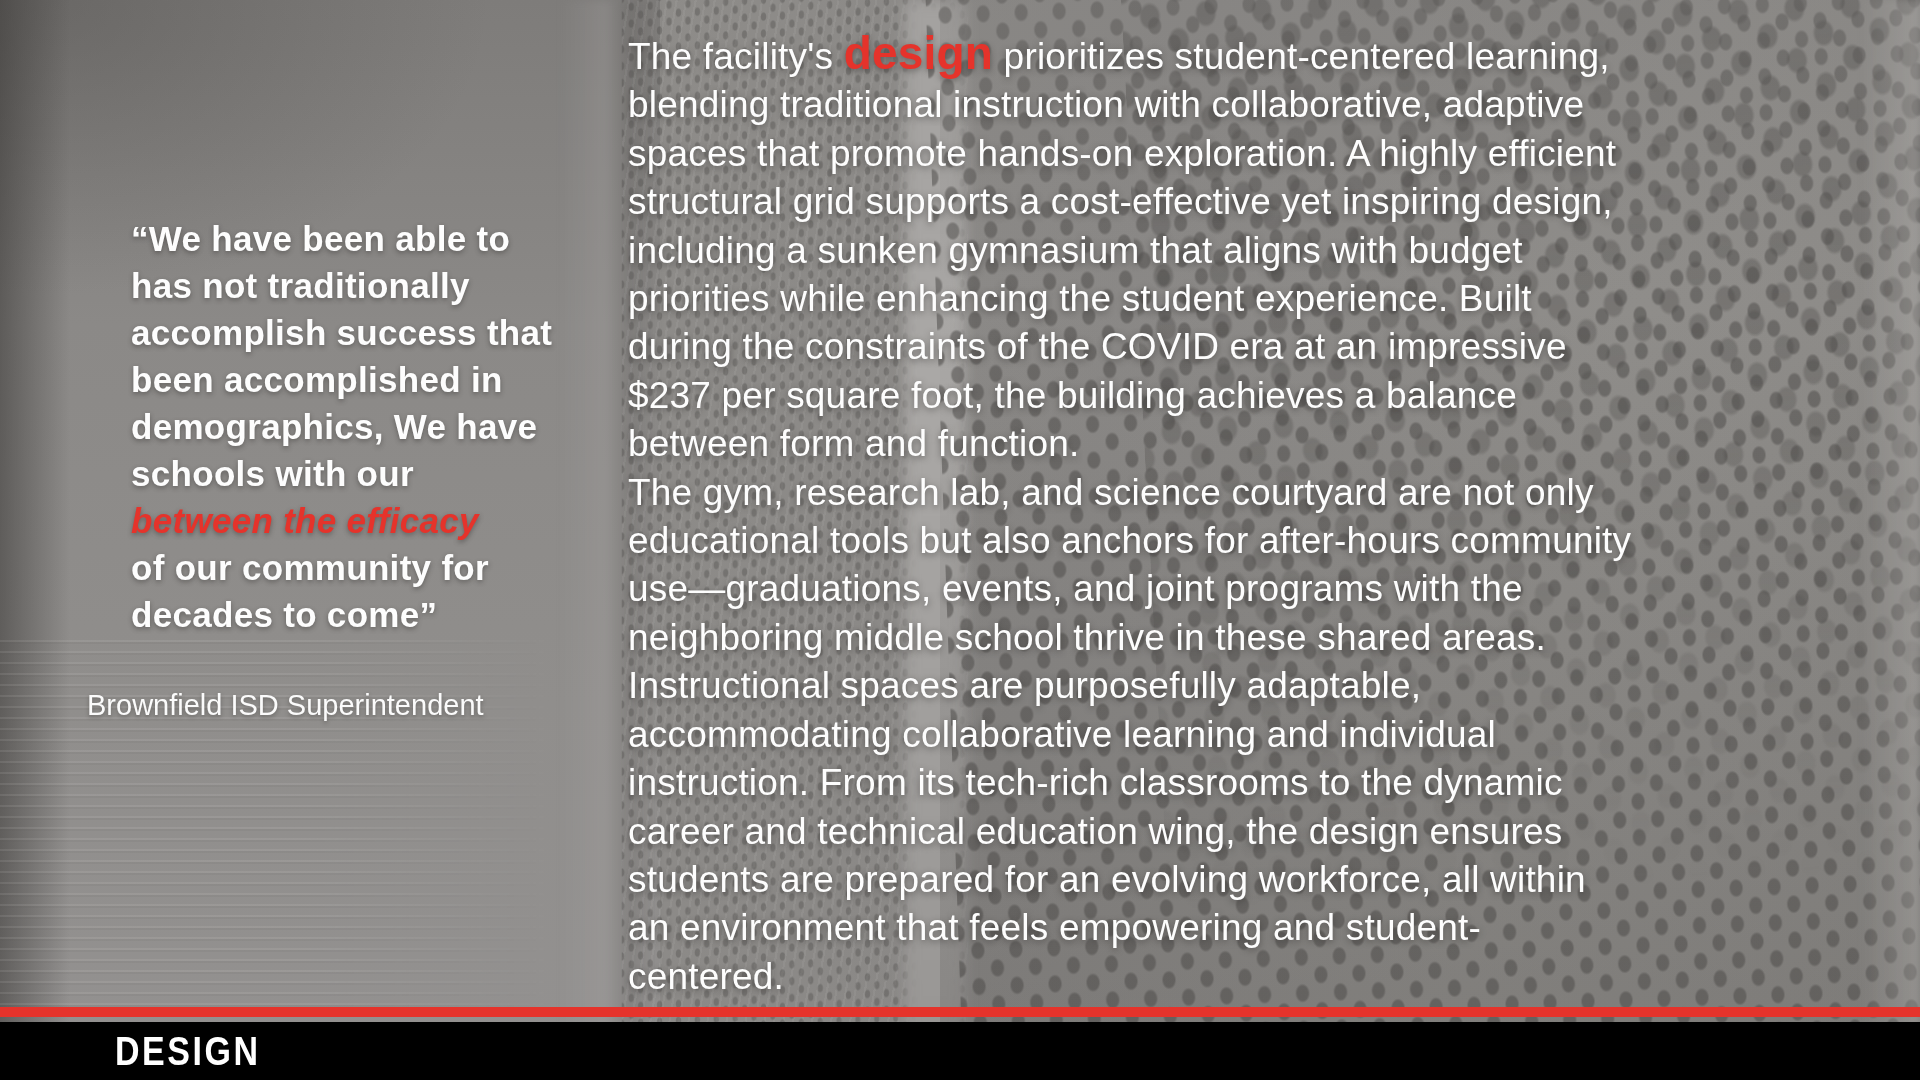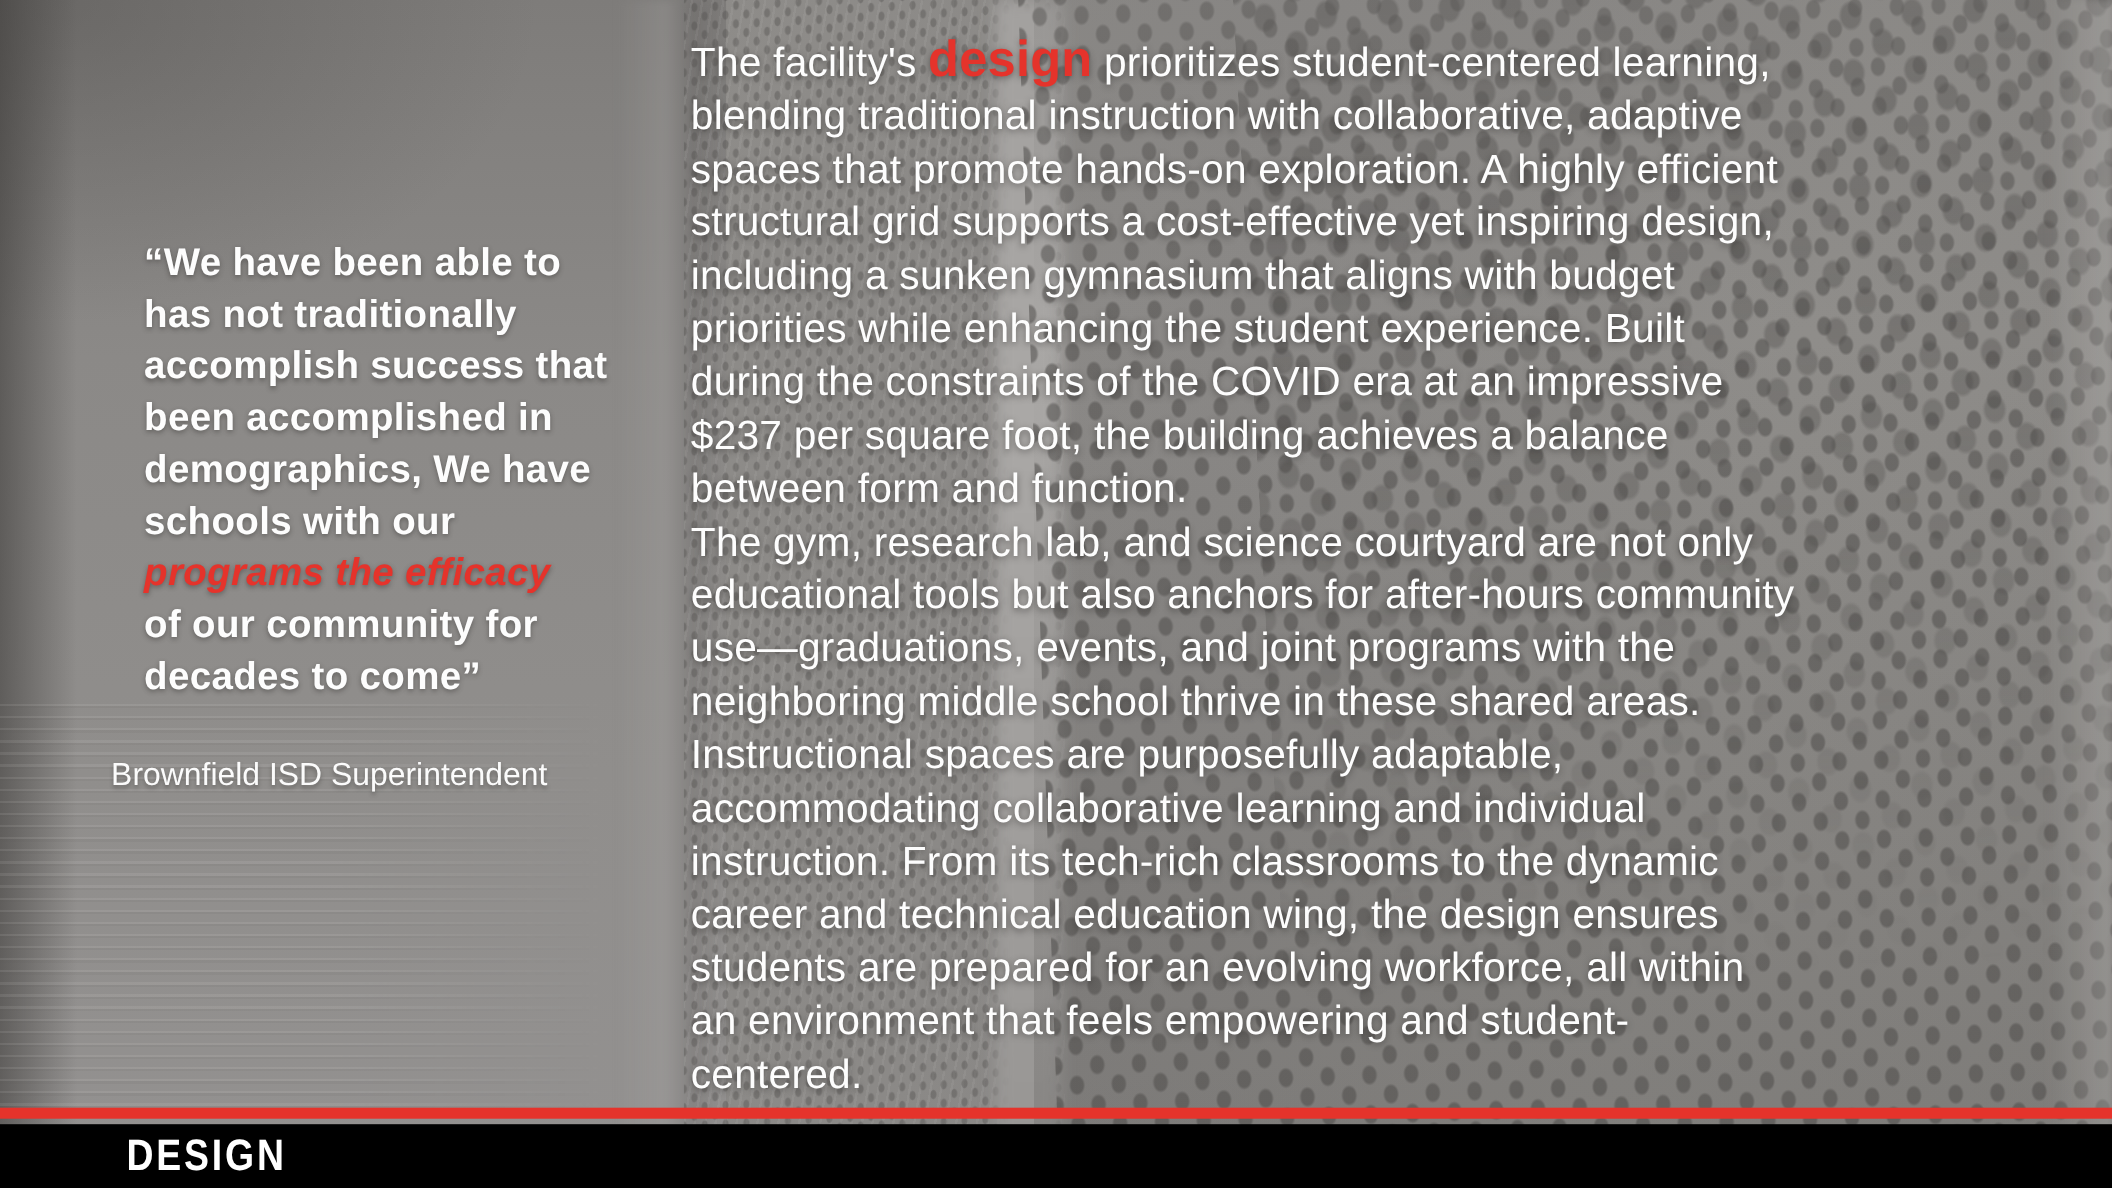--- a/index.html
+++ b/index.html
@@ -92,21 +92,21 @@
     font-size:35px;font-weight:bold;line-height:47px;
     letter-spacing:.3px;
     text-shadow:0 2px 5px rgba(42,40,38,.45);
     z-index:10;
     margin-left:48px;
   }
   .quote-line{white-space:nowrap;}
   .q-red-italic{color:#e5332b;font-style:italic;}
   .q-white-italic{}
   .attribution{
-    position:absolute;left:101px;top:688px;width:540px;
+    position:absolute;left:87px;top:688px;width:540px;
     color:#fbfbfb;font-size:29px;font-weight:normal;line-height:34px;
     text-shadow:0 2px 4px rgba(42,40,38,.4);
     z-index:10;
   }
   .body-text{
     position:absolute;left:628px;top:30px;width:1210px;
     color:#fdfdfd;font-size:37px;font-weight:normal;line-height:48.4px;
     letter-spacing:.2px;
     white-space:pre-line;
     text-shadow:0 2px 6px rgba(40,38,36,.5);
@@ -149,21 +149,21 @@
   <div class="bg-layer bg-right-shade"></div>
   <div class="bg-layer bg-right-edge"></div>
 
   <div class="quote-block">
     <div class="quote-line">“We have been able to</div>
     <div class="quote-line">has not traditionally</div>
     <div class="quote-line">accomplish success that</div>
     <div class="quote-line">been accomplished in</div>
     <div class="quote-line">demographics, We have</div>
     <div class="quote-line">schools with our</div>
-    <div class="quote-line q-red-italic">programs the efficacy</div>
+    <div class="quote-line q-red-italic">between the efficacy</div>
     <div class="quote-line"><span class="q-white-italic">of our community</span><span> for</span></div>
     <div class="quote-line">decades to come”</div>
   </div>
   <div class="attribution">Brownfield ISD Superintendent</div>
 
   <div class="body-text"><span>The facility's </span><span class="body-highlight">design</span><span> prioritizes student-centered learning,
 blending traditional instruction with collaborative, adaptive
 spaces that promote hands-on exploration. A highly efficient
 structural grid supports a cost-effective yet inspiring design,
 including a sunken gymnasium that aligns with budget

